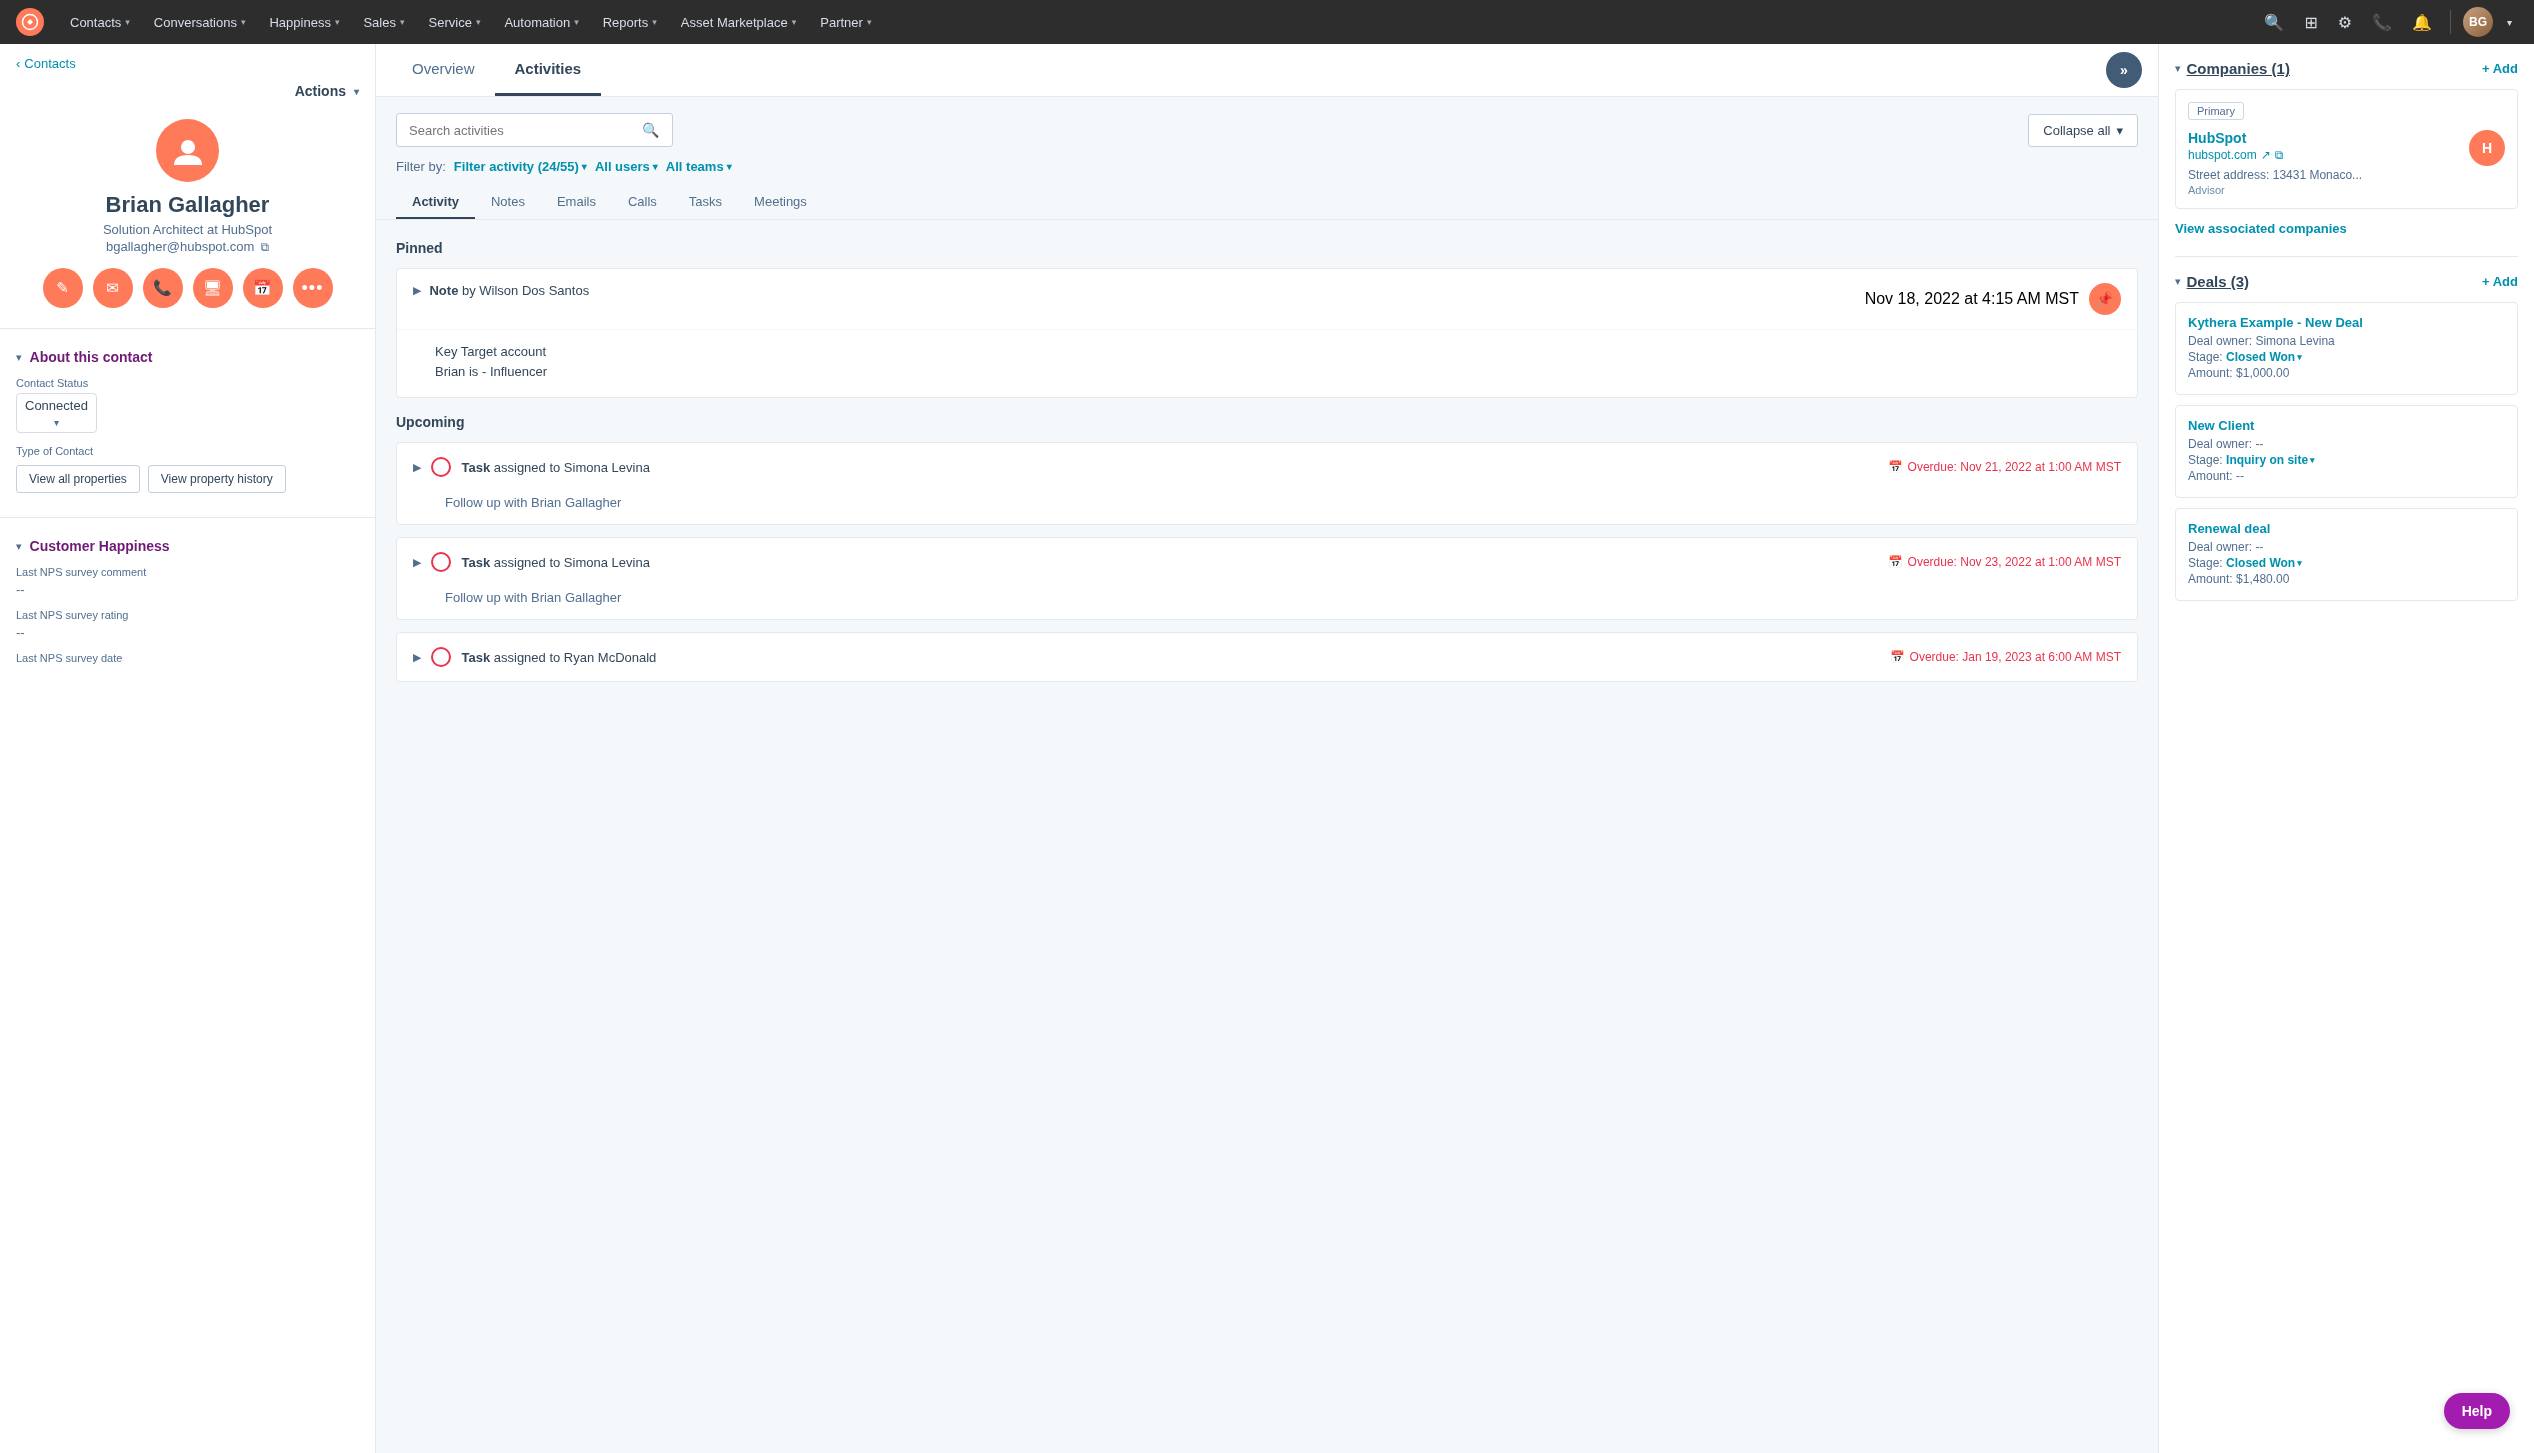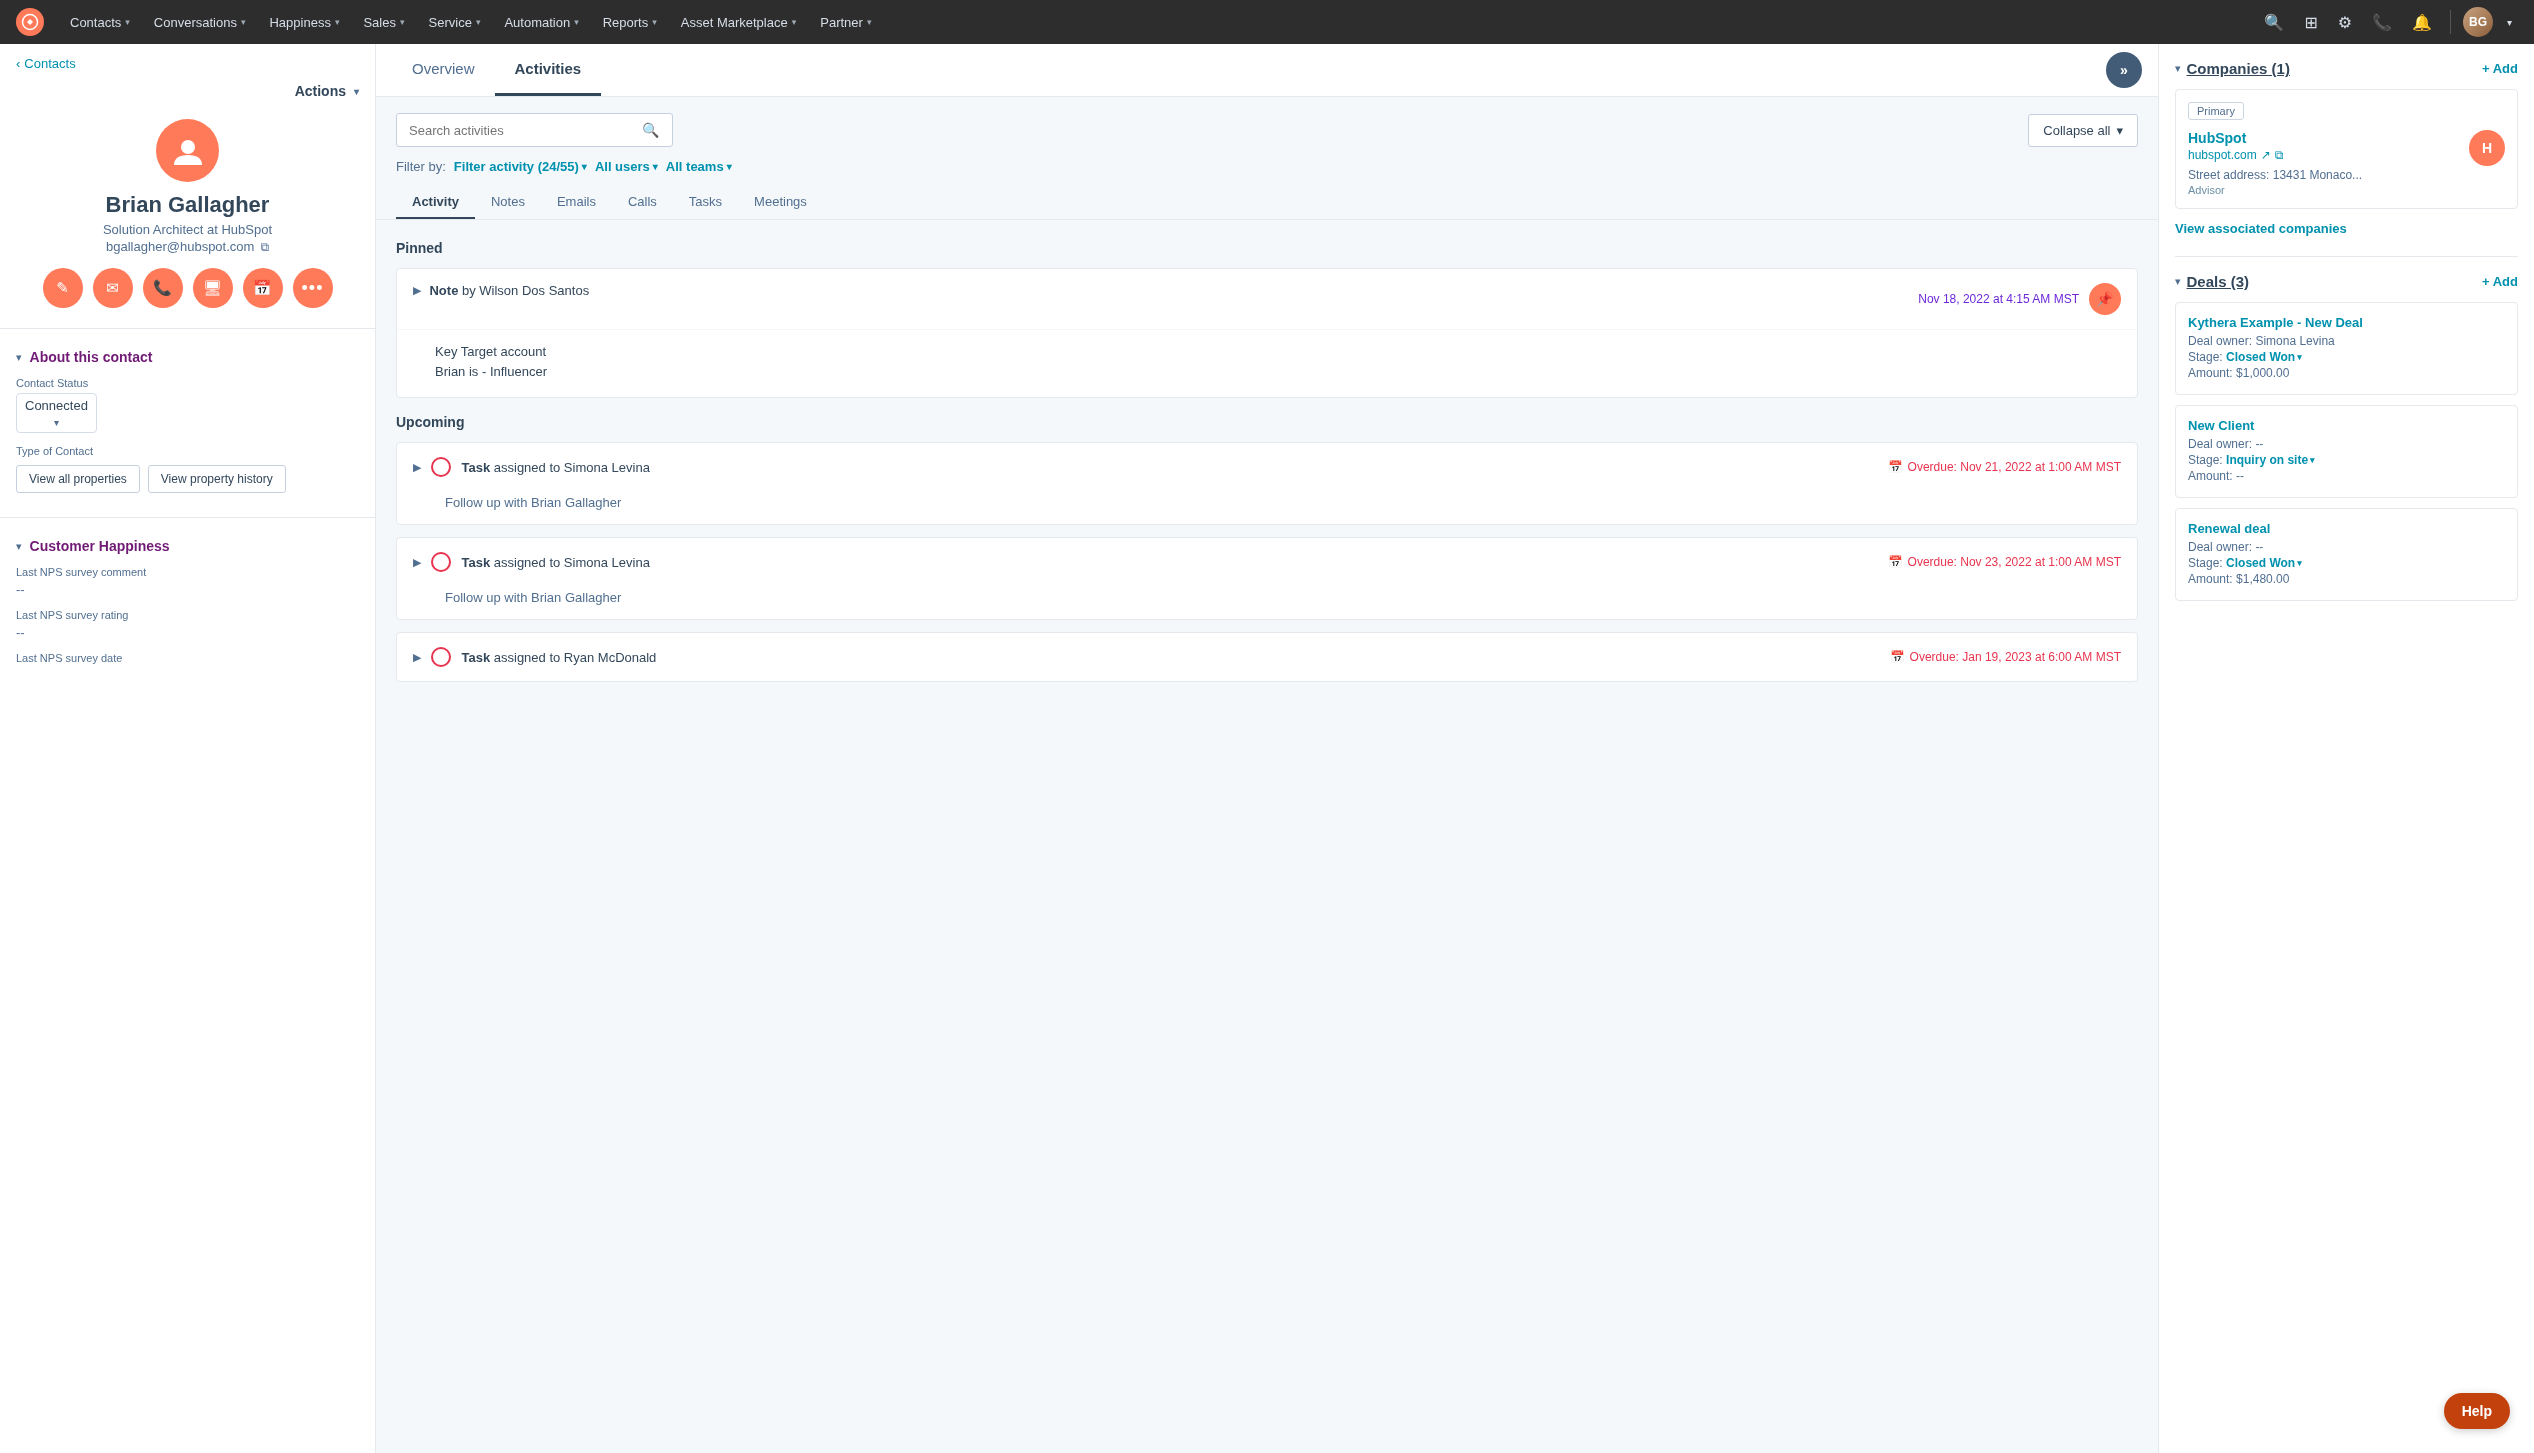--- a/index.html
+++ b/index.html
@@ -326,22 +326,22 @@
     }
     .pinned-title-row {
       display: flex; align-items: center; gap: 8px;
     }
     .expand-chevron { color: #516f90; font-size: 11px; cursor: pointer; }
     .activity-type {
       font-size: 13px; color: #33475b;
     }
     .activity-type strong { font-weight: 700; }
     .activity-date {
-      font-size: 12px;
-      color: #6d28d9;
+      font-size: 16px;
+      color: #000000;
     }
     .pin-icon {
       width: 32px; height: 32px; border-radius: 50%;
       background: #ff7a59;
       display: flex; align-items: center; justify-content: center;
       color: #fff; font-size: 14px;
     }
     .pinned-body {
       padding: 12px 16px 16px 38px;
     }
@@ -499,21 +499,21 @@
     .deal-stage-select {
       display: inline-flex; align-items: center; gap: 2px;
       cursor: pointer;
     }
     .deal-chevron { font-size: 9px; color: #0091ae; }
 
     .help-btn {
       position: fixed;
       bottom: 24px;
       right: 24px;
-      background: #c2410c;
+      background: #a21caf;
       color: #fff;
       border: none;
       border-radius: 20px;
       padding: 10px 18px;
       font-size: 14px;
       font-weight: 600;
       cursor: pointer;
       box-shadow: 0 2px 8px rgba(0,0,0,0.2);
     }
 

